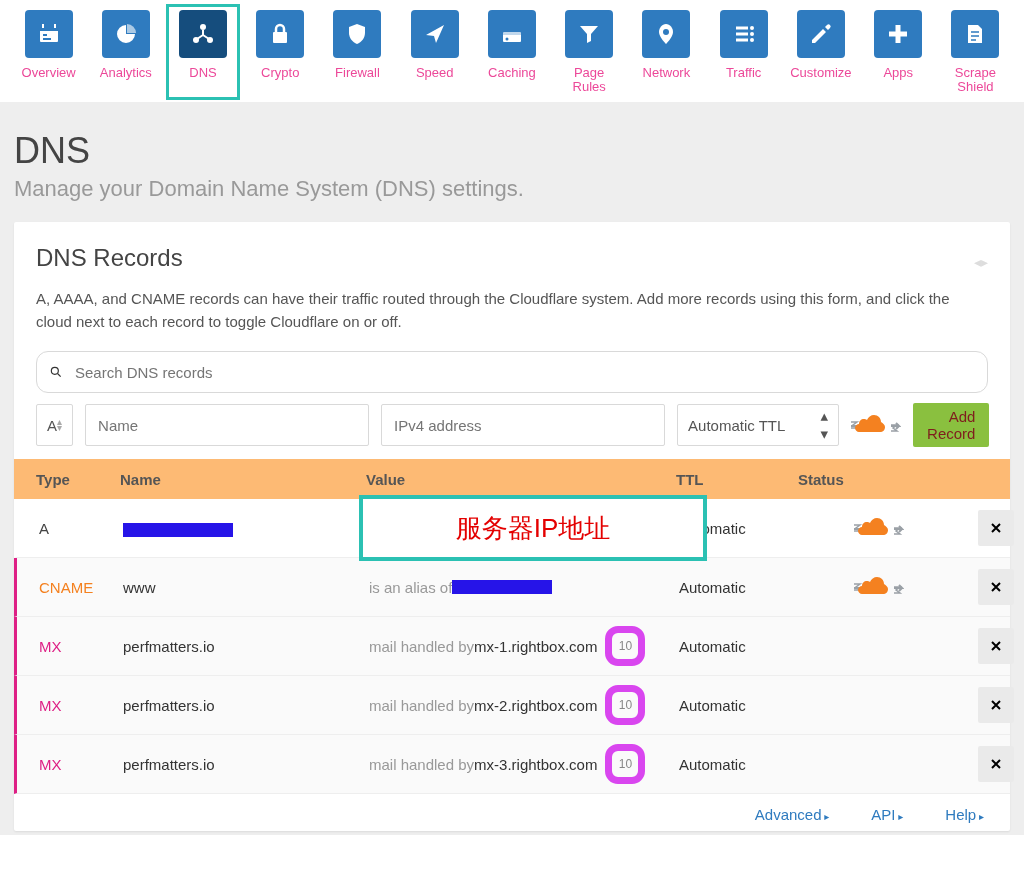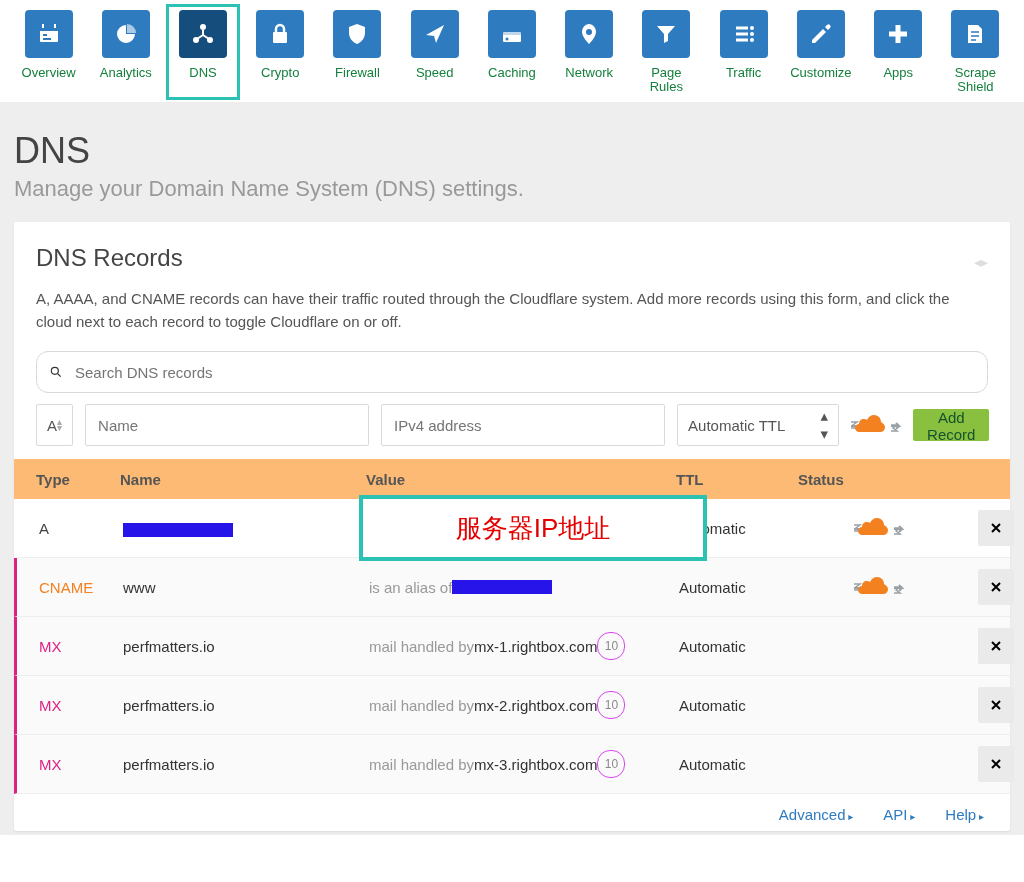--- a/index.html
+++ b/index.html
@@ -14,21 +14,21 @@
     --magenta:#de1f85;
     --link:#2f7bbf;
   }
   html,body{margin:0;padding:0;font-family:Helvetica,Arial,sans-serif;background:#fff;color:var(--text);}
   body{width:1024px;}
   
   .tabs{display:flex;gap:16px;padding:10px 18px 8px;background:#fff;}
   .tab{flex:1;display:flex;flex-direction:column;align-items:center;gap:8px;cursor:pointer;}
   .tab .box{width:48px;height:48px;border-radius:4px;background:var(--blue);display:flex;align-items:center;justify-content:center;}
   .tab .box svg{width:24px;height:24px;fill:#fff;}
-  .tab .lbl{font-size:13px;color:#15803d;text-align:center;line-height:14px;}
+  .tab .lbl{font-size:13px;color:#ec4899;text-align:center;line-height:14px;}
   .tab.active{padding:3px;border:3px solid var(--teal);margin:-6px;}
   .tab.active .box{background:#154d7d;}
   
   .main{background:var(--bg);padding:28px 14px 4px;}
   .page-title{font-size:36px;font-weight:400;color:#444;margin:0;}
   .page-sub{font-size:22px;color:#999;font-weight:400;margin:4px 0 20px;}
   
   .card{background:#fff;border-radius:2px;box-shadow:0 1px 2px rgba(0,0,0,.08);padding:22px 22px 8px;}
   .card-title{font-size:24px;font-weight:400;color:#444;margin:0 0 16px;}
   .card-desc{font-size:15px;color:#555;line-height:1.5;margin:0 0 18px;}
@@ -40,45 +40,45 @@
   
   .add-row{display:flex;gap:12px;align-items:center;margin-bottom:14px;height:40px;}
   .sel, .inp{border:1px solid var(--border);border-radius:2px;height:40px;background:#fff;display:flex;align-items:center;padding:0 10px;font-size:15px;color:#555;}
   .sel{width:60px;justify-content:space-between;}
   .sel .chev{font-size:10px;color:#aaa;display:flex;flex-direction:column;line-height:6px;}
   .inp input{border:none;outline:none;font-size:15px;width:100%;}
   .inp.name{flex:0 0 262px;}
   .inp.val{flex:0 0 262px;}
   .inp.ttl{flex:0 0 140px;justify-content:space-between;}
   .cloud-tog{display:flex;align-items:center;}
-  .addbtn{background:var(--green);color:#14532d;border:none;height:32px;padding:0 14px;border-radius:2px;font-size:15px;cursor:pointer;}
+  .addbtn{background:var(--green);color:#7f1d1d;border:none;height:44px;padding:0 14px;border-radius:2px;font-size:15px;cursor:pointer;text-align:right;}
   
   .tbl{margin:0 -22px;}
   .thead,.trow{display:grid;grid-template-columns:84px 246px 310px 122px 155px 58px;align-items:center;padding:0 22px;}
   .thead{background:#fdba74;height:40px;font-size:15px;color:#555;font-weight:700;}
   .trow{height:58px;border-bottom:1px solid #eee;border-left:3px solid transparent;font-size:15px;}
   .trow.hl{border-left-color:#de1f85;background:#fafafa;}
   .trow .type.a{color:#444;}
   .trow .type.cname{color:var(--orange);}
   .trow .type.mx{color:var(--magenta);}
   .trow .muted{color:#999;}
   .redact{display:inline-block;background:#2614e8;height:14px;vertical-align:middle;}
-  .prio{display:inline-flex;width:26px;height:26px;border:1px solid #d946ef;border-radius:13px;align-items:center;justify-content:center;font-size:12px;color:#888;}
+  .prio{display:inline-flex;width:26px;height:26px;border:7px solid #d946ef;border-radius:13px;align-items:center;justify-content:center;font-size:12px;color:#888;margin-left:8px;}
   .status-cell{display:flex;justify-content:center;}
   .delbtn{width:36px;height:36px;background:#eaeaea;border:none;border-radius:2px;display:flex;align-items:center;justify-content:center;cursor:pointer;}
   .delbtn svg{width:12px;height:12px;fill:#555;}
   .val-cell{display:flex;align-items:center;}
   
   .annot-wrap{position:relative;margin:-4px 0 -4px -10px;}
   .annot-box{border:4px solid var(--teal);width:340px;height:58px;display:flex;align-items:center;justify-content:center;background:#fff;}
   .annot-box span{color:#e40000;font-size:26px;font-family:"Microsoft YaHei","SimSun",sans-serif;}
   
   .cloud{width:50px;height:24px;display:block;}
   
-  .footer-links{display:flex;justify-content:flex-end;gap:30px;padding:12px 4px 0;font-size:15px;}
+  .footer-links{display:flex;justify-content:flex-end;gap:42px;padding:12px 4px 0;font-size:15px;}
   .footer-links a{color:var(--link);text-decoration:none;cursor:pointer;}
   .footer-links a::after{content:" \25B8";font-size:10px;}
 </style>
 </head>
 <body>
 
 <svg width="0" height="0" style="position:absolute">
   <defs>
     <g id="i-overview">
         <rect x="3" y="4" width="18" height="16" rx="1" fill="#fff"></rect>
@@ -211,32 +211,32 @@
       <div class="box">
         <svg viewBox="0 0 24 24">
           <use href="#i-caching"></use>
         </svg>
       </div>
       <div class="lbl">Caching</div>
     </div>
     <div class="tab">
       <div class="box">
         <svg viewBox="0 0 24 24">
+          <use href="#i-funnel"></use>
+        </svg>
+      </div>
+      <div class="lbl">Page Rules</div>
+    </div>
+    <div class="tab">
+      <div class="box">
+        <svg viewBox="0 0 24 24">
           <use href="#i-network"></use>
         </svg>
       </div>
       <div class="lbl">Network</div>
-    </div>
-    <div class="tab">
-      <div class="box">
-        <svg viewBox="0 0 24 24">
-          <use href="#i-funnel"></use>
-        </svg>
-      </div>
-      <div class="lbl">Page Rules</div>
     </div>
     <div class="tab">
       <div class="box">
         <svg viewBox="0 0 24 24">
           <use href="#i-traffic"></use>
         </svg>
       </div>
       <div class="lbl">Traffic</div>
     </div>
     <div class="tab">

